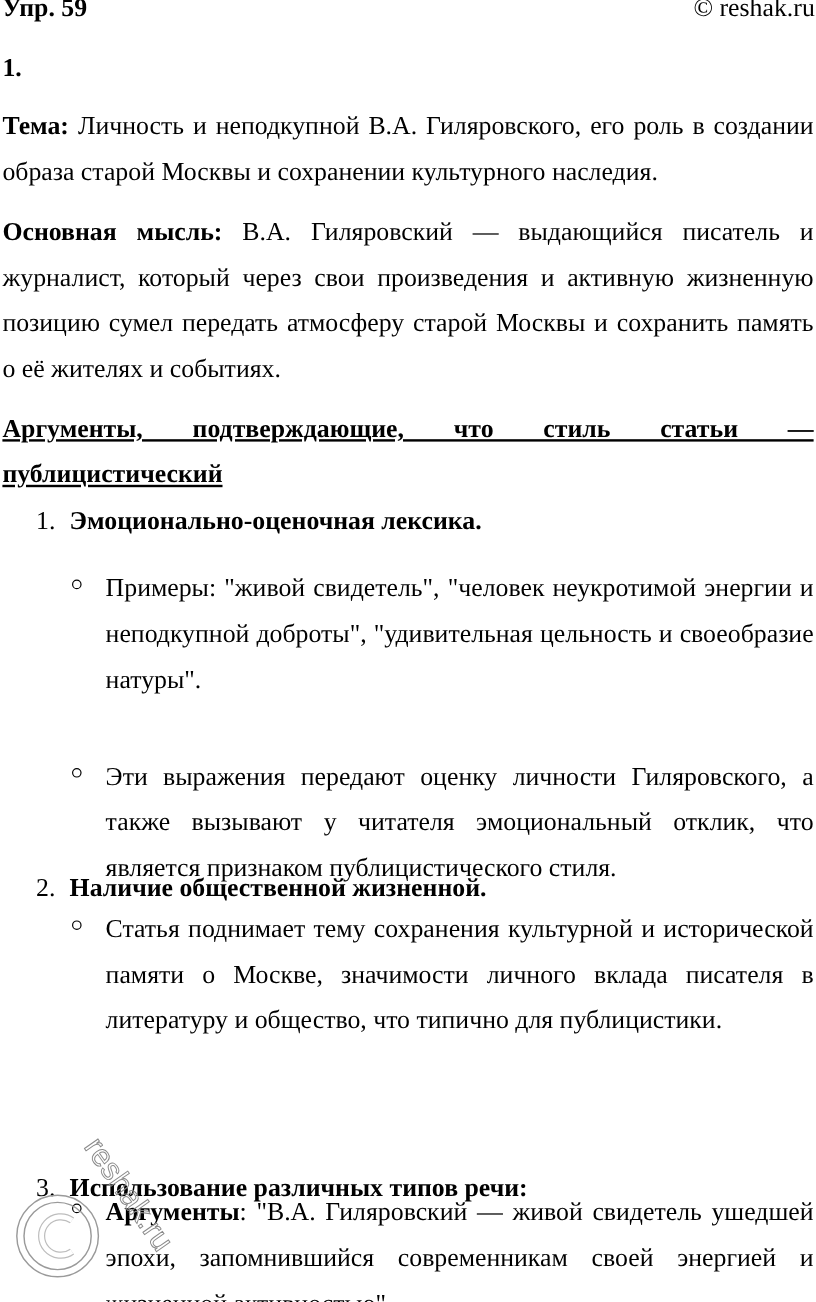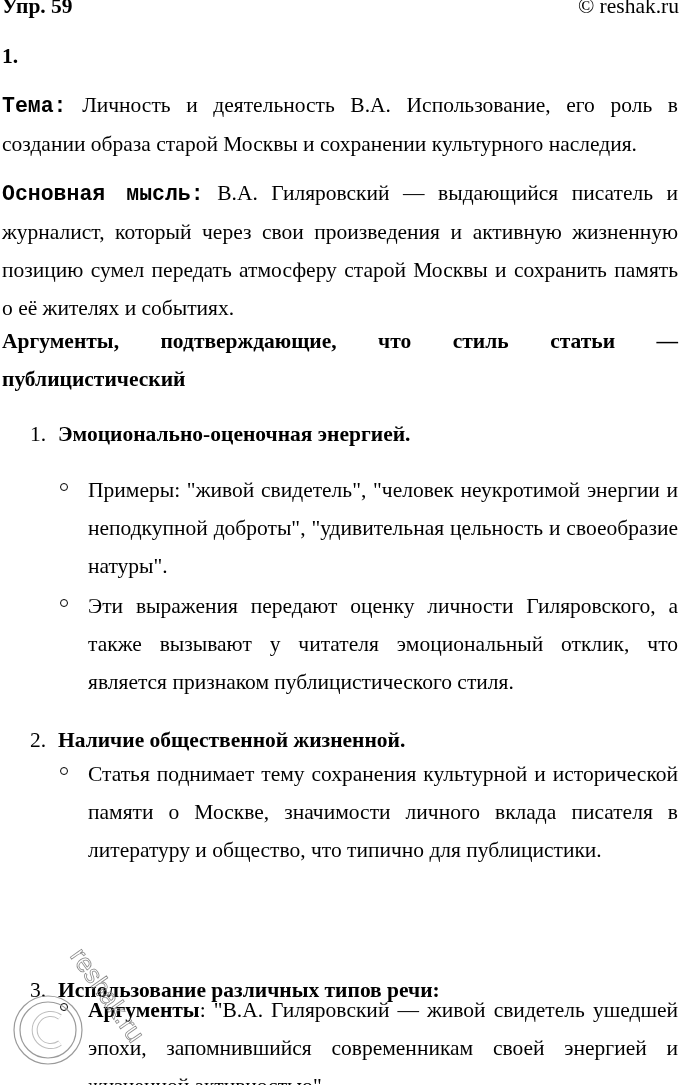--- a/index.html
+++ b/index.html
@@ -48,21 +48,21 @@
       top: 44px;
       font-weight: bold;
     }
     .para {
       position: absolute;
       left: 2px;
       width: 676px;
       line-height: 38px;
       text-align: justify;
     }
-    .para b { font-weight: bold; font-family: Liberation Mono, monospace; }
+    .para b { font-weight: bold; }
     .list-item {
       position: absolute;
       left: 30px;
       width: 648px;
       font-weight: normal;
     }
     .list-item .n {
       display: inline-block;
       width: 28px;
     }
@@ -100,37 +100,37 @@
 <div class="page">
 
   <div class="header">
     <span class="ex">Упр. 59</span>
     <span class="copy">© reshak.ru</span>
   </div>
 
   <div class="num-heading">1.</div>
 
   <div class="para" style="top:86px;">
-    <b>Тема:</b><span> Личность и деятельность В.А. Использование, его роль в создании образа старой Москвы и сохранении культурного наследия.</span>
+    <b>Тема:</b><span> Личность и неподкупной В.А. Гиляровского, его роль в создании образа старой Москвы и сохранении культурного наследия.</span>
   </div>
 
   <div class="para" style="top:174px;">
     <b>Основная мысль:</b><span> В.А. Гиляровский — выдающийся писатель и журналист, который через свои произведения и активную жизненную позицию сумел передать атмосферу старой Москвы и сохранить память о её жителях и событиях.</span>
   </div>
 
-  <div class="para" style="top:322px; font-weight:bold; text-align-last:left;">Аргументы, подтверждающие, что стиль статьи — публицистический</div>
+  <div class="para" style="top:338px; font-weight:bold; text-align-last:left;text-decoration:underline;">Аргументы, подтверждающие, что стиль статьи — публицистический</div>
 
   <div class="list-item" style="top:422px;">
-    <span class="n">1.</span><span class="t">Эмоционально-оценочная энергией.</span>
+    <span class="n">1.</span><span class="t">Эмоционально-оценочная лексика.</span>
   </div>
   <div class="sub" style="top:471px;">
     <span class="bullet"></span>
     <span>Примеры: "живой свидетель", "человек неукротимой энергии и неподкупной доброты", "удивительная цельность и своеобразие натуры".</span>
   </div>
-  <div class="sub" style="top:587px;">
+  <div class="sub" style="top:628px;">
     <span class="bullet"></span>
     <span>Эти выражения передают оценку личности Гиляровского, а также вызывают у читателя эмоциональный отклик, что является признаком публицистического стиля.</span>
   </div>
 
   <div class="list-item" style="top:728px;">
     <span class="n">2.</span><span class="t">Наличие общественной жизненной.</span>
   </div>
   <div class="sub" style="top:755px;">
     <span class="bullet"></span>
     <span>Статья поднимает тему сохранения культурной и исторической памяти о Москве, значимости личного вклада писателя в литературу и общество, что типично для публицистики.</span>

